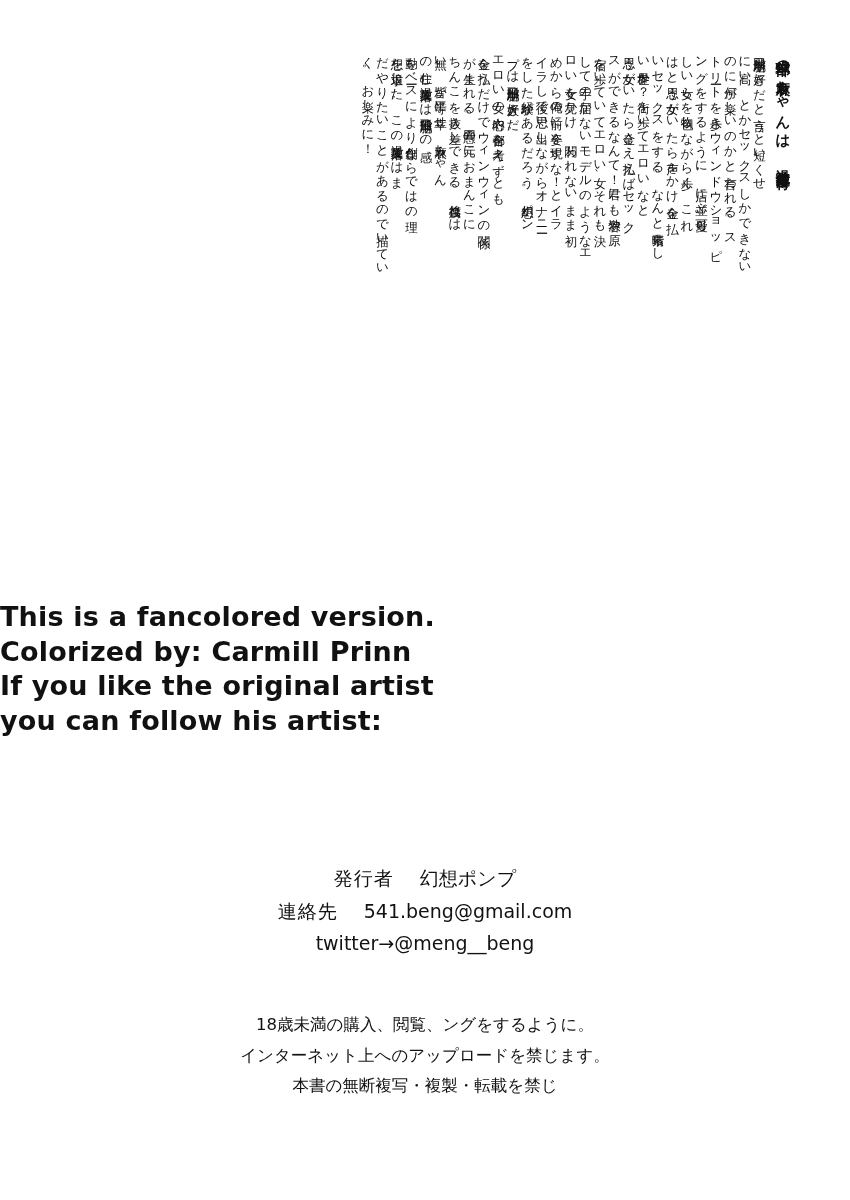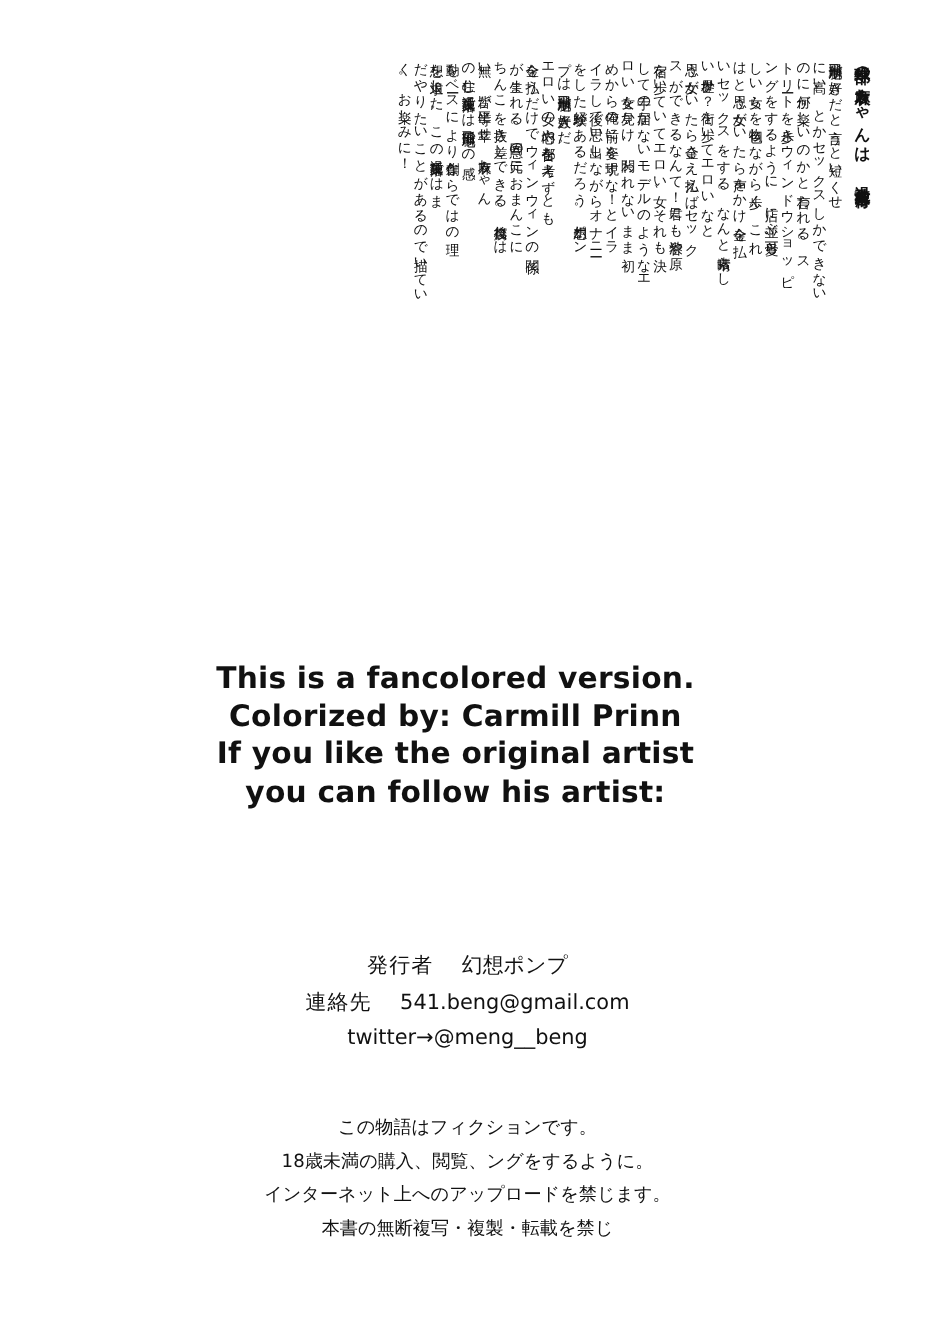--- a/index.html
+++ b/index.html
@@ -47,21 +47,21 @@
     letter-spacing: 1px;
     margin-left: 10px;
   }
 
   
   .credit {
     position: absolute;
     top: 600px;
     left: 0;
     width: 828px;
-    text-align: center;
+    text-align: left;
     font-family: "DejaVu Sans", sans-serif;
     font-weight: bold;
     font-size: 27px;
     line-height: 1.28;
     color: #111111;
     letter-spacing: 0.2px;
   }
   .credit div { white-space: nowrap; }
 
   
@@ -142,17 +142,16 @@
   </div>
   <div class="row">
     <span class="lbl">連絡先</span><span class="gap-wide"></span><span class="val">541.beng@gmail.com</span>
   </div>
   <div class="row">
     <span class="val">twitter→@meng__beng</span>
   </div>
 </div>
 
 <div class="notices">
-  <div>この物語はフィクションです。</div>
   <div>18歳未満の購入、閲覧、ングをするように。</div>
   <div>インターネット上へのアップロードを禁じます。</div>
   <div>本書の無断複写・複製・転載を禁じ</div>
 </div>
 
 </body></html>

